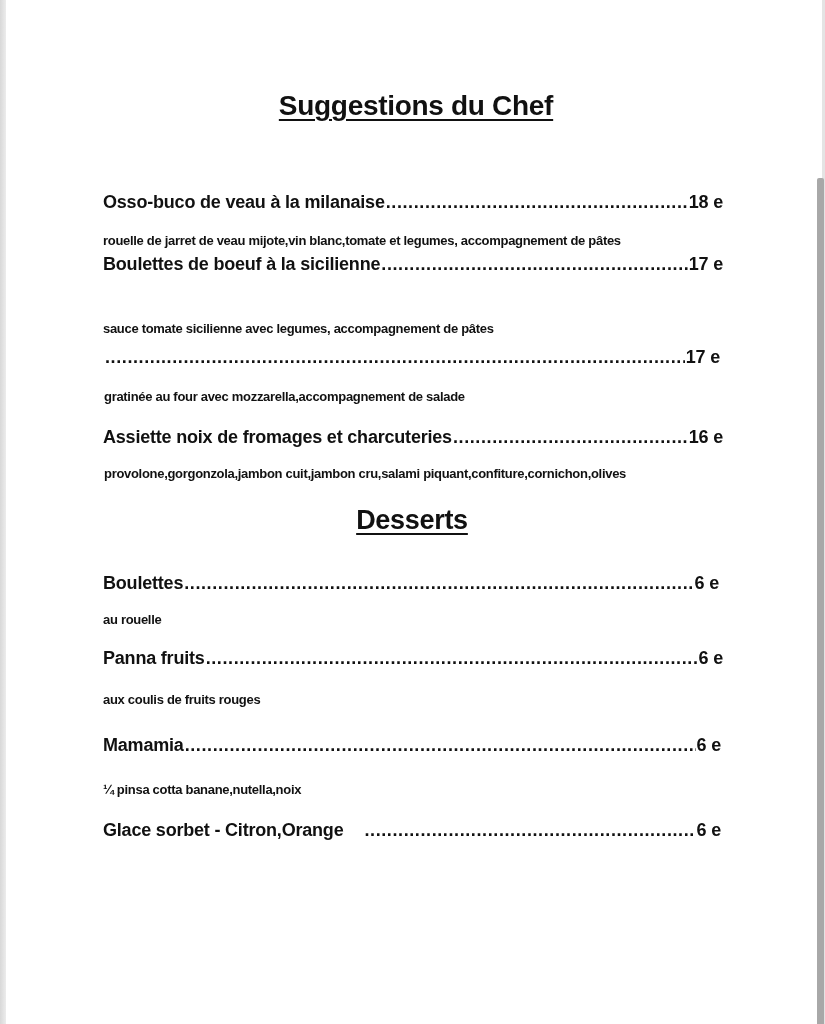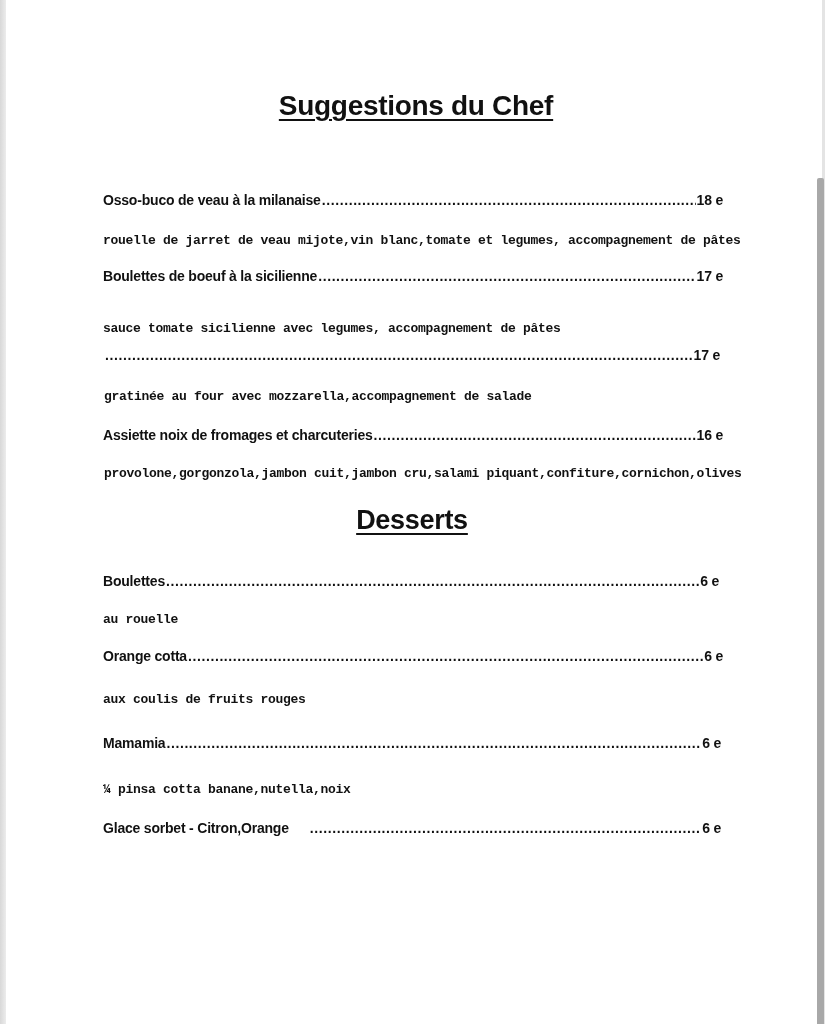--- a/index.html
+++ b/index.html
@@ -24,52 +24,52 @@
     .title {
       position: absolute; left: 0; width: 832px; text-align: center;
       font-weight: bold; text-decoration: underline;
       text-decoration-thickness: 2px; text-underline-offset: 4px;
       letter-spacing: -0.3px;
     }
     .title.chef { top: 90px; font-size: 28px; }
     .title.desserts { top: 505px; font-size: 27px; left: -4px; }
     .item {
       position: absolute; left: 103px; width: 620px;
-      font-weight: bold; font-size: 14px; white-space: nowrap;
+      font-weight: bold; font-size: 18px; white-space: nowrap;
       display: flex; align-items: flex-end; letter-spacing: -0.2px;
     }
     .item .name { flex: 0 0 auto; }
     .item .dots {
       flex: 1 1 auto; overflow: hidden; white-space: nowrap;
       letter-spacing: 0.6px; margin: 0 1px;
     }
     .item .price { flex: 0 0 auto; }
     .desc {
       position: absolute; left: 103px; font-weight: bold;
-      font-size: 13px; white-space: nowrap; letter-spacing: -0.3px; font-family: Liberation Mono, monospace;
+      font-size: 13px; white-space: nowrap; letter-spacing: -0.3px;
     }
   </style>
 </head>
 <body>
 
 <div class="left-edge"></div>
 <div class="right-edge"></div>
 <div class="scrollbar-thumb"></div>
 
 <div>
   <h1 class="title chef" style="margin:0">Suggestions du Chef</h1>
 
   <div class="item" style="top:192px">
     <span class="name">Osso-buco de veau à la milanaise</span>
     <span class="dots">....................................................................................................................................................</span>
     <span class="price">18 e</span>
   </div>
   <div class="desc" style="top:233px">rouelle de jarret de veau mijote,vin blanc,tomate et legumes, accompagnement de pâtes</div>
 
-  <div class="item" style="top:268px">
+  <div class="item" style="top:254px">
     <span class="name">Boulettes de boeuf à la sicilienne</span>
     <span class="dots">....................................................................................................................................................</span>
     <span class="price">17 e</span>
   </div>
   <div class="desc" style="top:321px">sauce tomate sicilienne avec legumes, accompagnement de pâtes</div>
 
   <div class="item" style="top:347px; left:104px; width:616px">
     <span class="dots">....................................................................................................................................................</span>
     <span class="price">17 e</span>
   </div>
@@ -85,21 +85,21 @@
   <h2 class="title desserts" style="margin:0">Desserts</h2>
 
   <div class="item" style="top:573px; width:616px">
     <span class="name">Boulettes</span>
     <span class="dots">....................................................................................................................................................</span>
     <span class="price">6 e</span>
   </div>
   <div class="desc" style="top:612px">au rouelle</div>
 
   <div class="item" style="top:648px; width:620px">
-    <span class="name">Orange cotta</span>
+    <span class="name">Panna fruits</span>
     <span class="dots">....................................................................................................................................................</span>
     <span class="price">6 e</span>
   </div>
   <div class="desc" style="top:692px">aux coulis de fruits rouges</div>
 
   <div class="item" style="top:735px; width:618px">
     <span class="name">Mamamia</span>
     <span class="dots">....................................................................................................................................................</span>
     <span class="price">6 e</span>
   </div>

